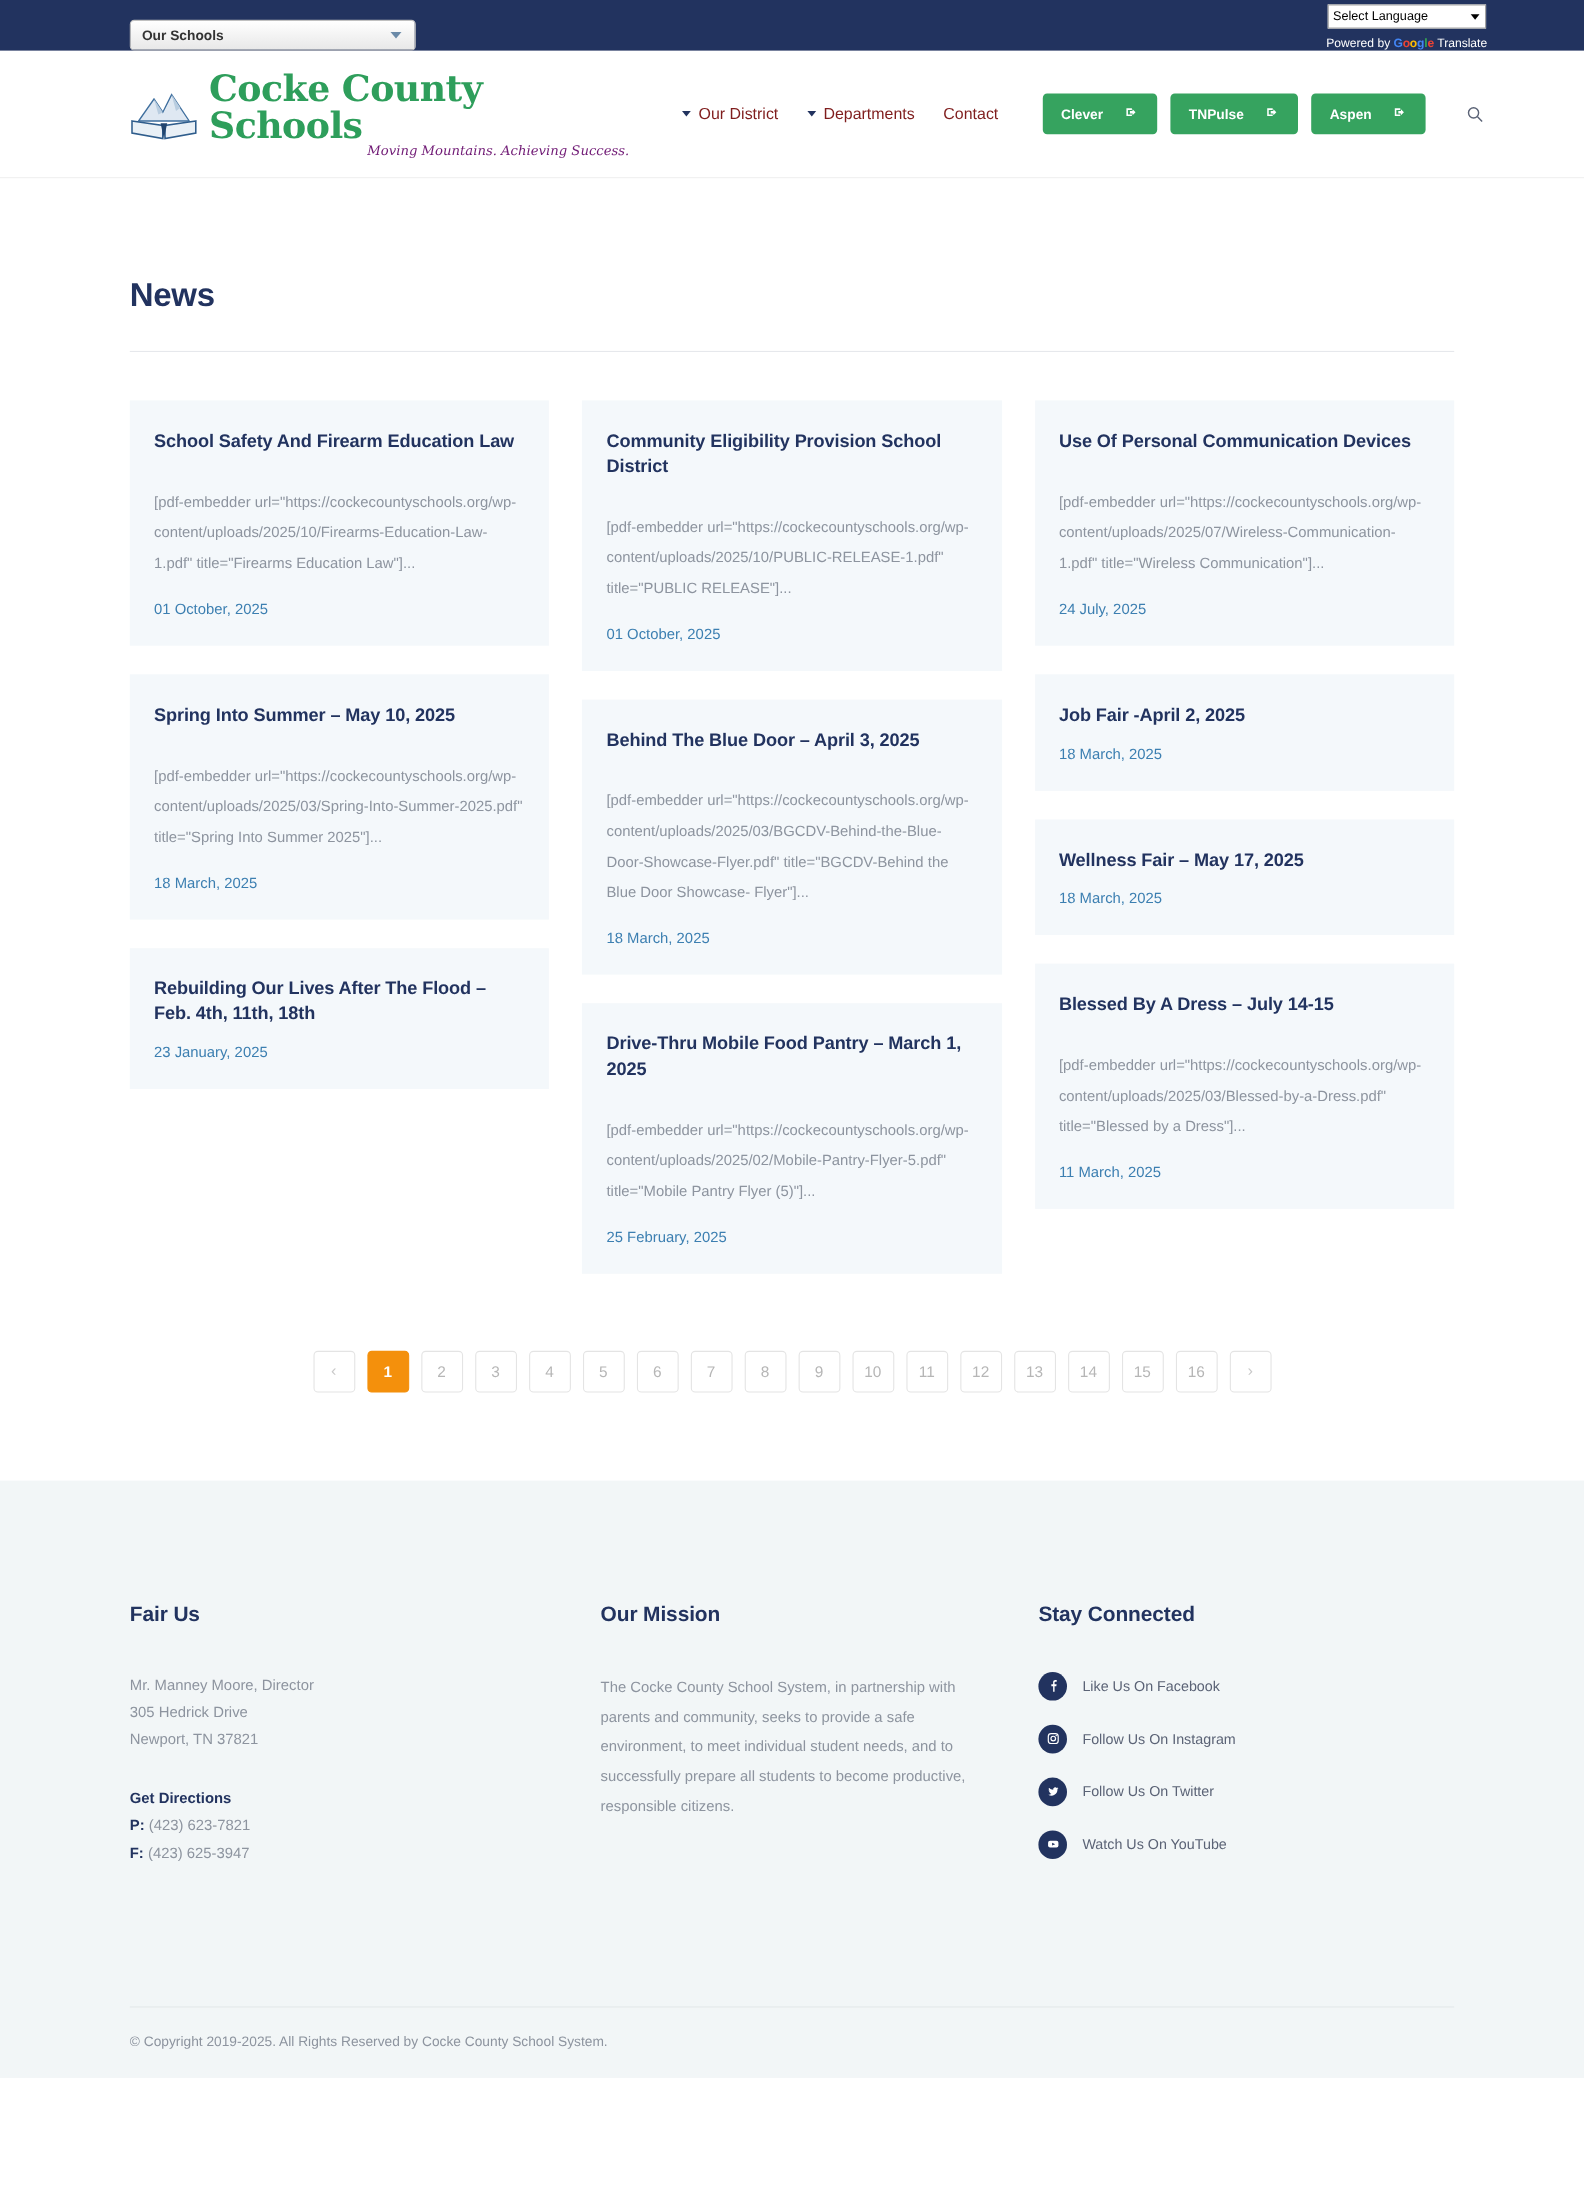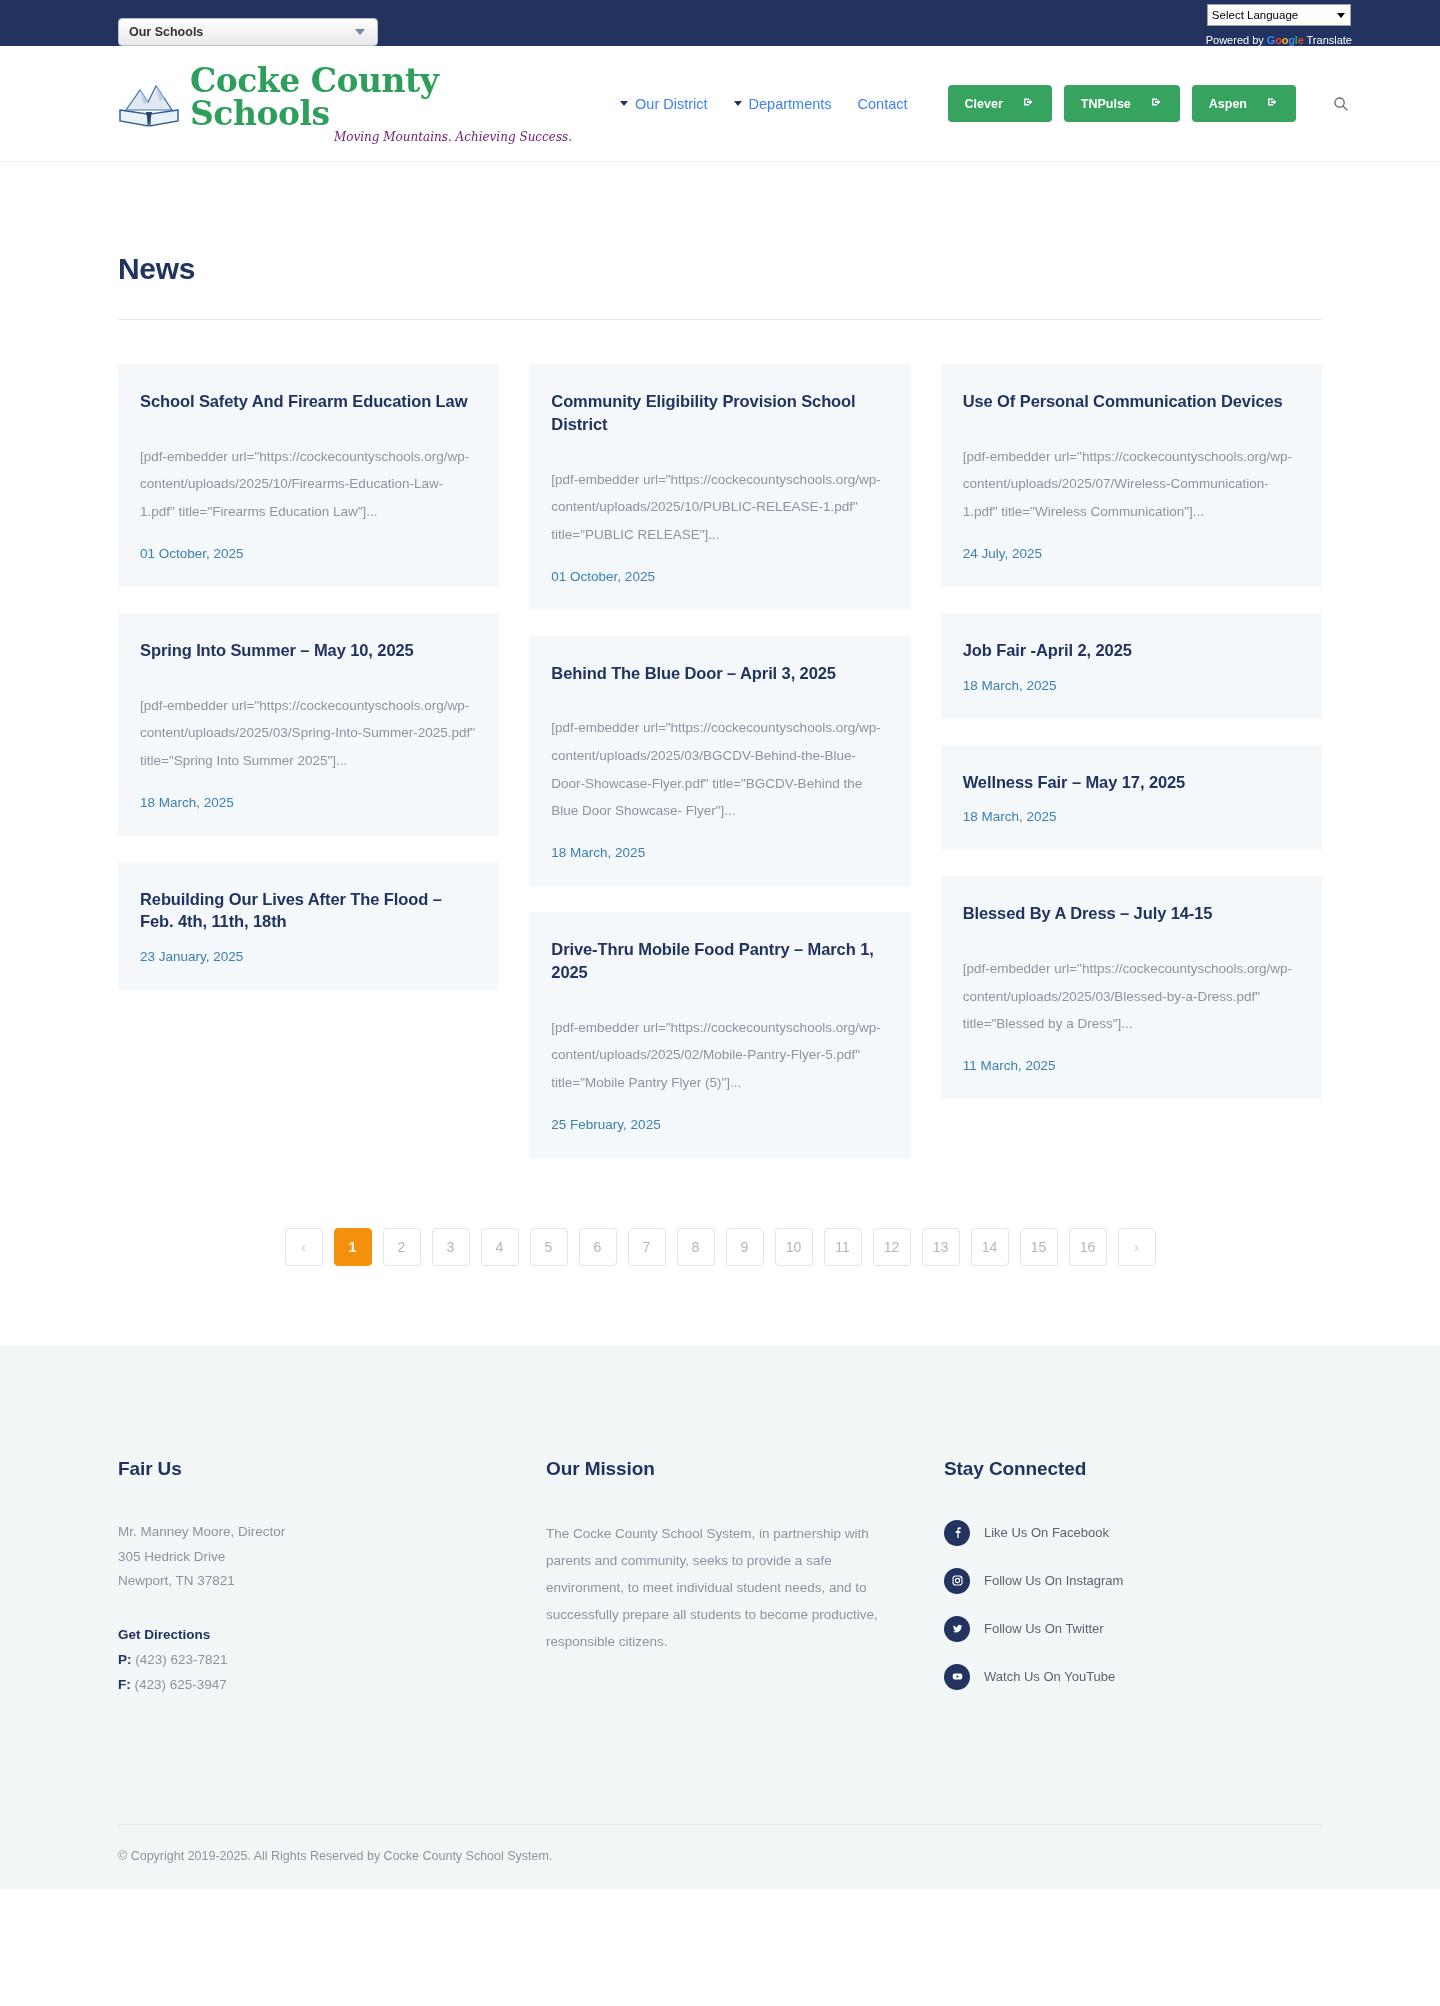--- a/index.html
+++ b/index.html
@@ -109,21 +109,21 @@
     font-family: "DejaVu Serif", serif;
     font-style: italic;
     font-size: 12px;
     color: #701a75;
     text-align: right;
     margin-top: 0;
   }
   .nav { display: flex; align-items: center; gap: 26px; margin-left: 48px; }
   .nav-item {
     font-size: 14.5px;
-    color: #3b82f6;
+    color: #7f1d1d;
     font-weight: 500;
     display: flex; align-items: center; gap: 7px;
     cursor: pointer;
     white-space: nowrap;
   }
   .nav-caret {
     width: 0; height: 0;
     border-left: 4.5px solid transparent;
     border-right: 4.5px solid transparent;
     border-top: 5px solid #22335f;

